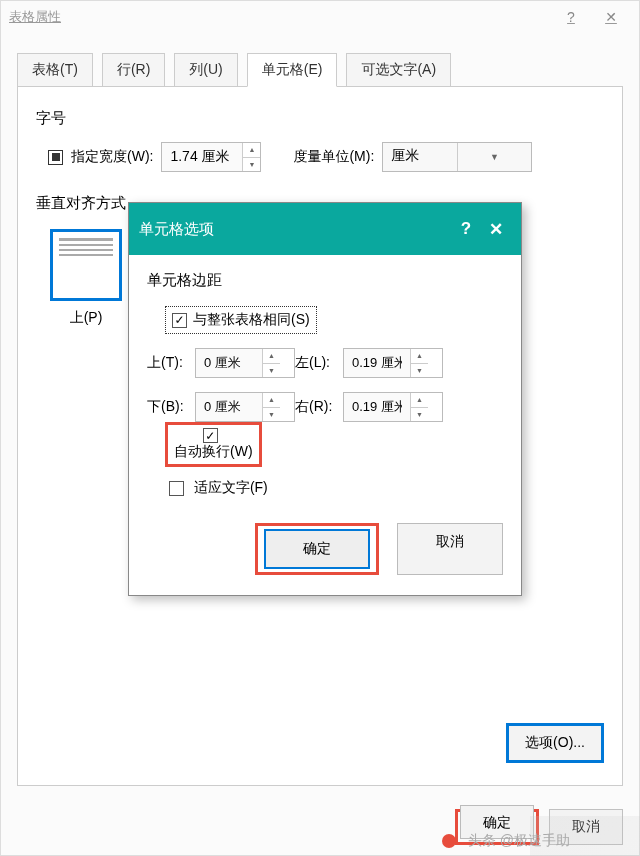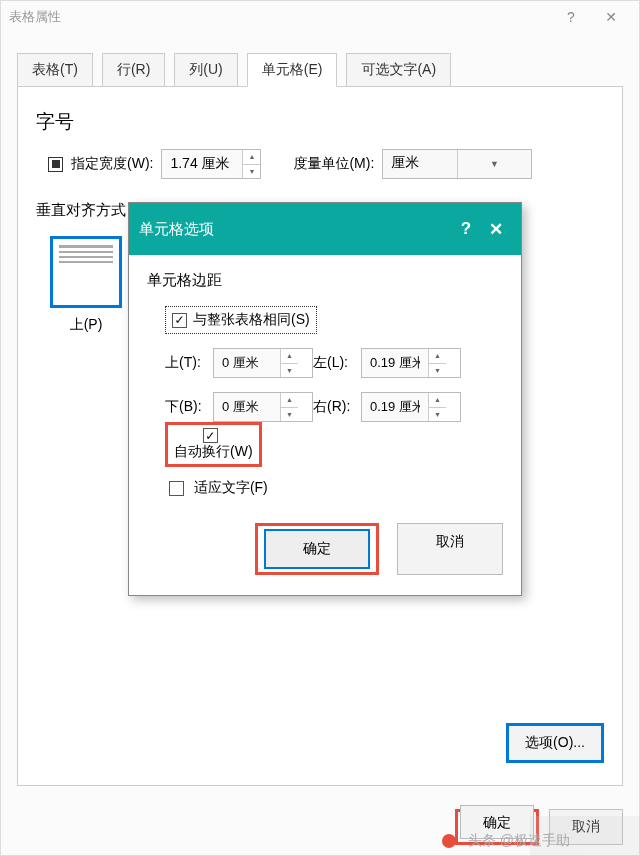--- a/index.html
+++ b/index.html
@@ -1,28 +1,28 @@
 <!DOCTYPE html>
 <html><head>
   <meta charset="utf-8">
   <style>
     * { box-sizing: border-box; font-family: "Microsoft YaHei", sans-serif; font-size: 14px; }
     body { margin: 0; background: #f8f8f8; width: 640px; height: 856px; position: relative; }
     
     .main-dialog { position: absolute; top: 0; left: 0; width: 640px; height: 856px; background: #fbfbfb; border: 1px solid #ddd; }
-    .title-bar { height: 32px; display: flex; align-items: center; padding: 0 8px; color: #999; }
+    .title-bar { height: 32px; display: flex; align-items: center; padding: 0 8px; color: #999; text-decoration: underline; }
     .title-bar .title { flex: 1; font-size: 13px; }
     .title-btn { width: 40px; text-align: center; color: #888; font-size: 14px; }
     
     .tabs { display: flex; margin: 20px 16px 0 16px; }
     .tab { padding: 7px 14px; border: 1px solid #ccc; background: #f5f5f5; margin-right: 9px; color: #333; font-size: 14px; }
     .tab.active { background: #fff; border-bottom: 1px solid #fff; position: relative; z-index: 2; }
     .tab-content { border: 1px solid #ccc; margin: -1px 16px 0 16px; padding: 22px 18px; background: #fff; height: 700px; position: relative; }
     
-    .section-title { margin-bottom: 14px; font-size: 19px; }
+    .section-title { margin-bottom: 14px; font-size: 15px; }
     
     .width-row { display: flex; align-items: center; gap: 8px; margin-left: 12px; margin-bottom: 22px; }
     .check-filled { width: 15px; height: 15px; border: 1px solid #333; display: inline-flex; align-items: center; justify-content: center; }
     .check-filled::after { content: ""; width: 8px; height: 8px; background: #333; }
     
     .spinner { display: flex; border: 1px solid #bbb; background: #fff; height: 30px; }
     .spinner input { border: none; width: 80px; padding: 0 8px; outline: none; background: #fafafa; }
     .spinner .arrows { width: 18px; display: flex; flex-direction: column; border-left: 1px solid #ccc; }
     .spinner .arrows span { flex: 1; display: flex; align-items: center; justify-content: center; font-size: 7px; color: #666; border-bottom: 1px solid #ccc; }
     .spinner .arrows span:last-child { border-bottom: none; }
@@ -49,21 +49,21 @@
     .sub-title-bar { background: #0aa89e; color: #fff; height: 52px; display: flex; align-items: center; padding: 0 10px; }
     .sub-title-bar .title { flex: 1; font-size: 15px; }
     .sub-title-bar .tbtn { width: 30px; text-align: center; font-size: 17px; font-weight: bold; }
     .sub-body { padding: 16px 18px 20px 18px; }
     .sub-section { margin-bottom: 16px; font-size: 15px; }
     
     .chk { width: 15px; height: 15px; border: 1px solid #555; display: inline-flex; align-items: center; justify-content: center; margin-right: 6px; vertical-align: middle; }
     .chk.checked::after { content: "✓"; font-size: 12px; line-height: 1; }
     .dotted-box { border: 1px dotted #333; padding: 4px 6px; display: inline-flex; align-items: center; }
     
-    .margin-grid { margin-left: 18px; display: grid; grid-template-columns: 48px 100px 48px 100px; row-gap: 14px; align-items: center; margin-top: 14px; }
+    .margin-grid { display: grid; grid-template-columns: 48px 100px 48px 100px; row-gap: 14px; align-items: center; margin-top: 14px; }
     .spinner.small input { width: 66px; font-size: 13px; }
     
     .hl-red { border: 3px solid #e74c3c; padding: 3px 6px; display: inline-flex; align-items: center; flex-direction: column; }
     .sub-buttons { display: flex; gap: 18px; justify-content: flex-end; margin-top: 26px; }
     .sub-buttons .btn { width: 106px; text-align: center; padding: 9px 0; }
     .sub-buttons .hl-red .btn { border: 2px solid #0078d7; background: #eee; }
     
     .watermark { position: absolute; bottom: 6px; right: 70px; color: #aaa; font-size: 12px; display: flex; align-items: center; gap: 12px; z-index: 50; }
     .watermark .wm-icon { width: 14px; height: 14px; border-radius: 50%; background: #e74c3c; }
     .faded-logo { position: absolute; bottom: -4px; right: 0px; width: 110px; height: 44px; background: linear-gradient(135deg, rgba(200,200,200,0.2), rgba(180,180,180,0.12)); z-index: 40; }

